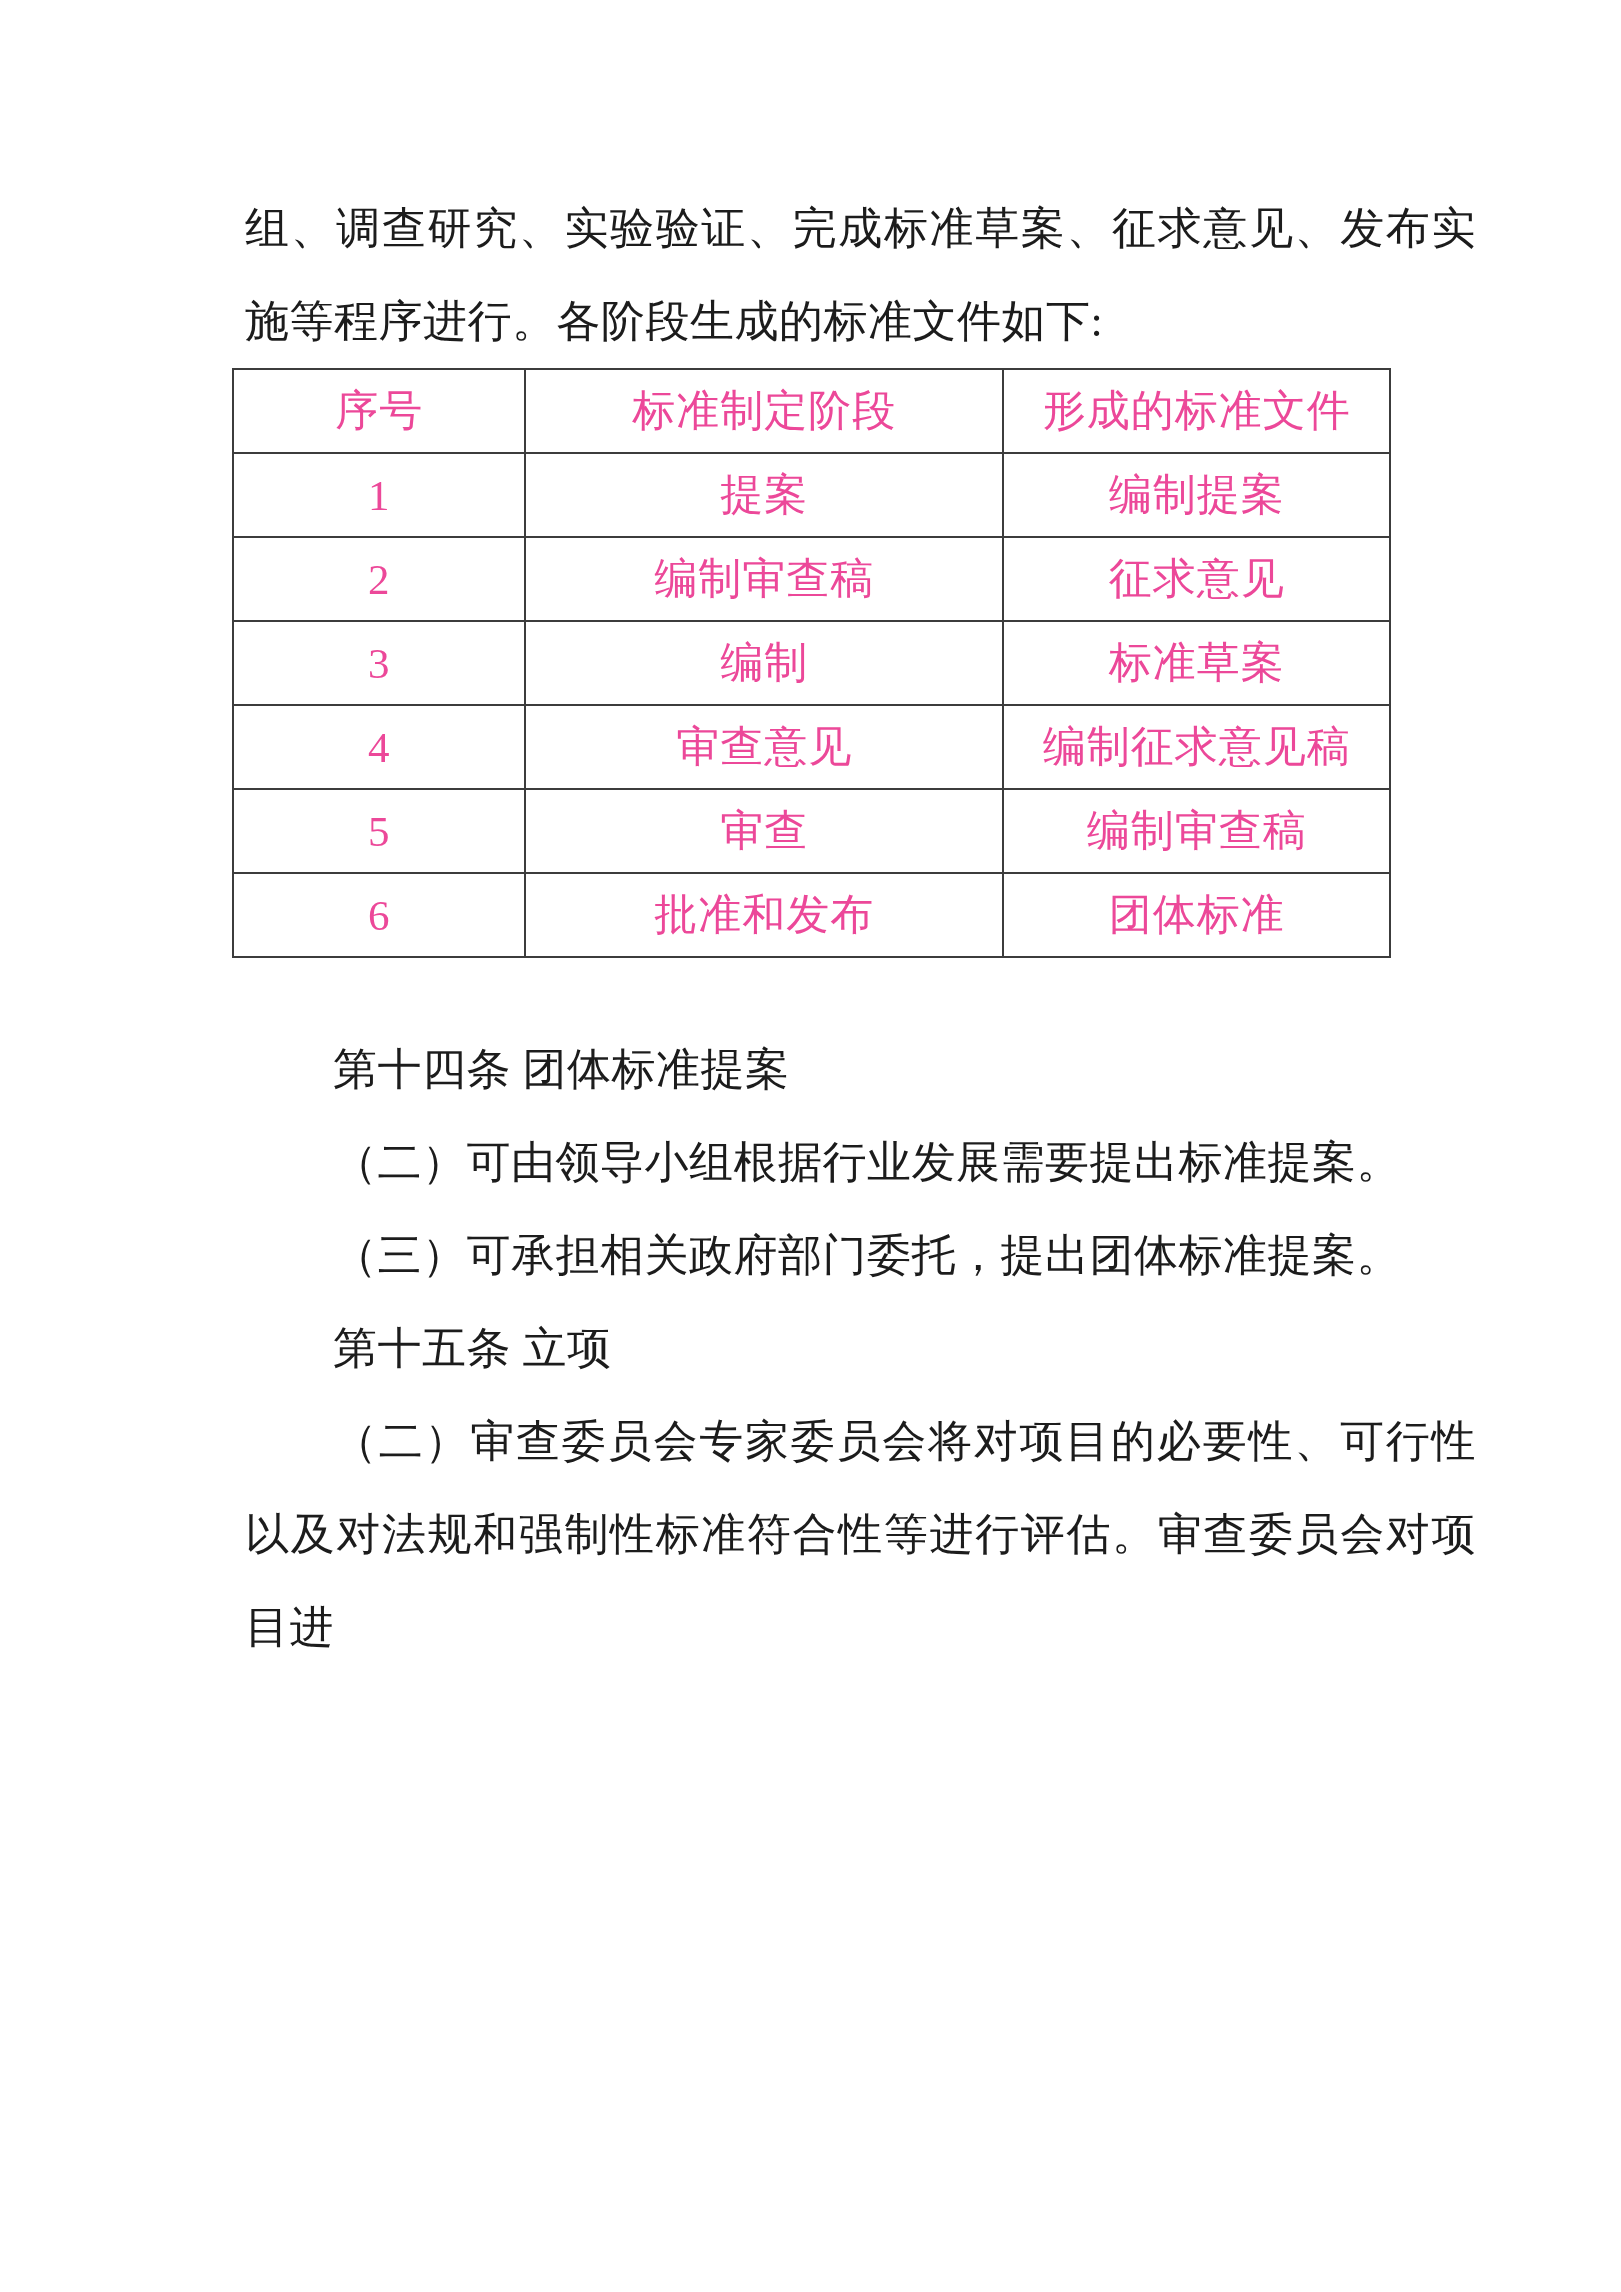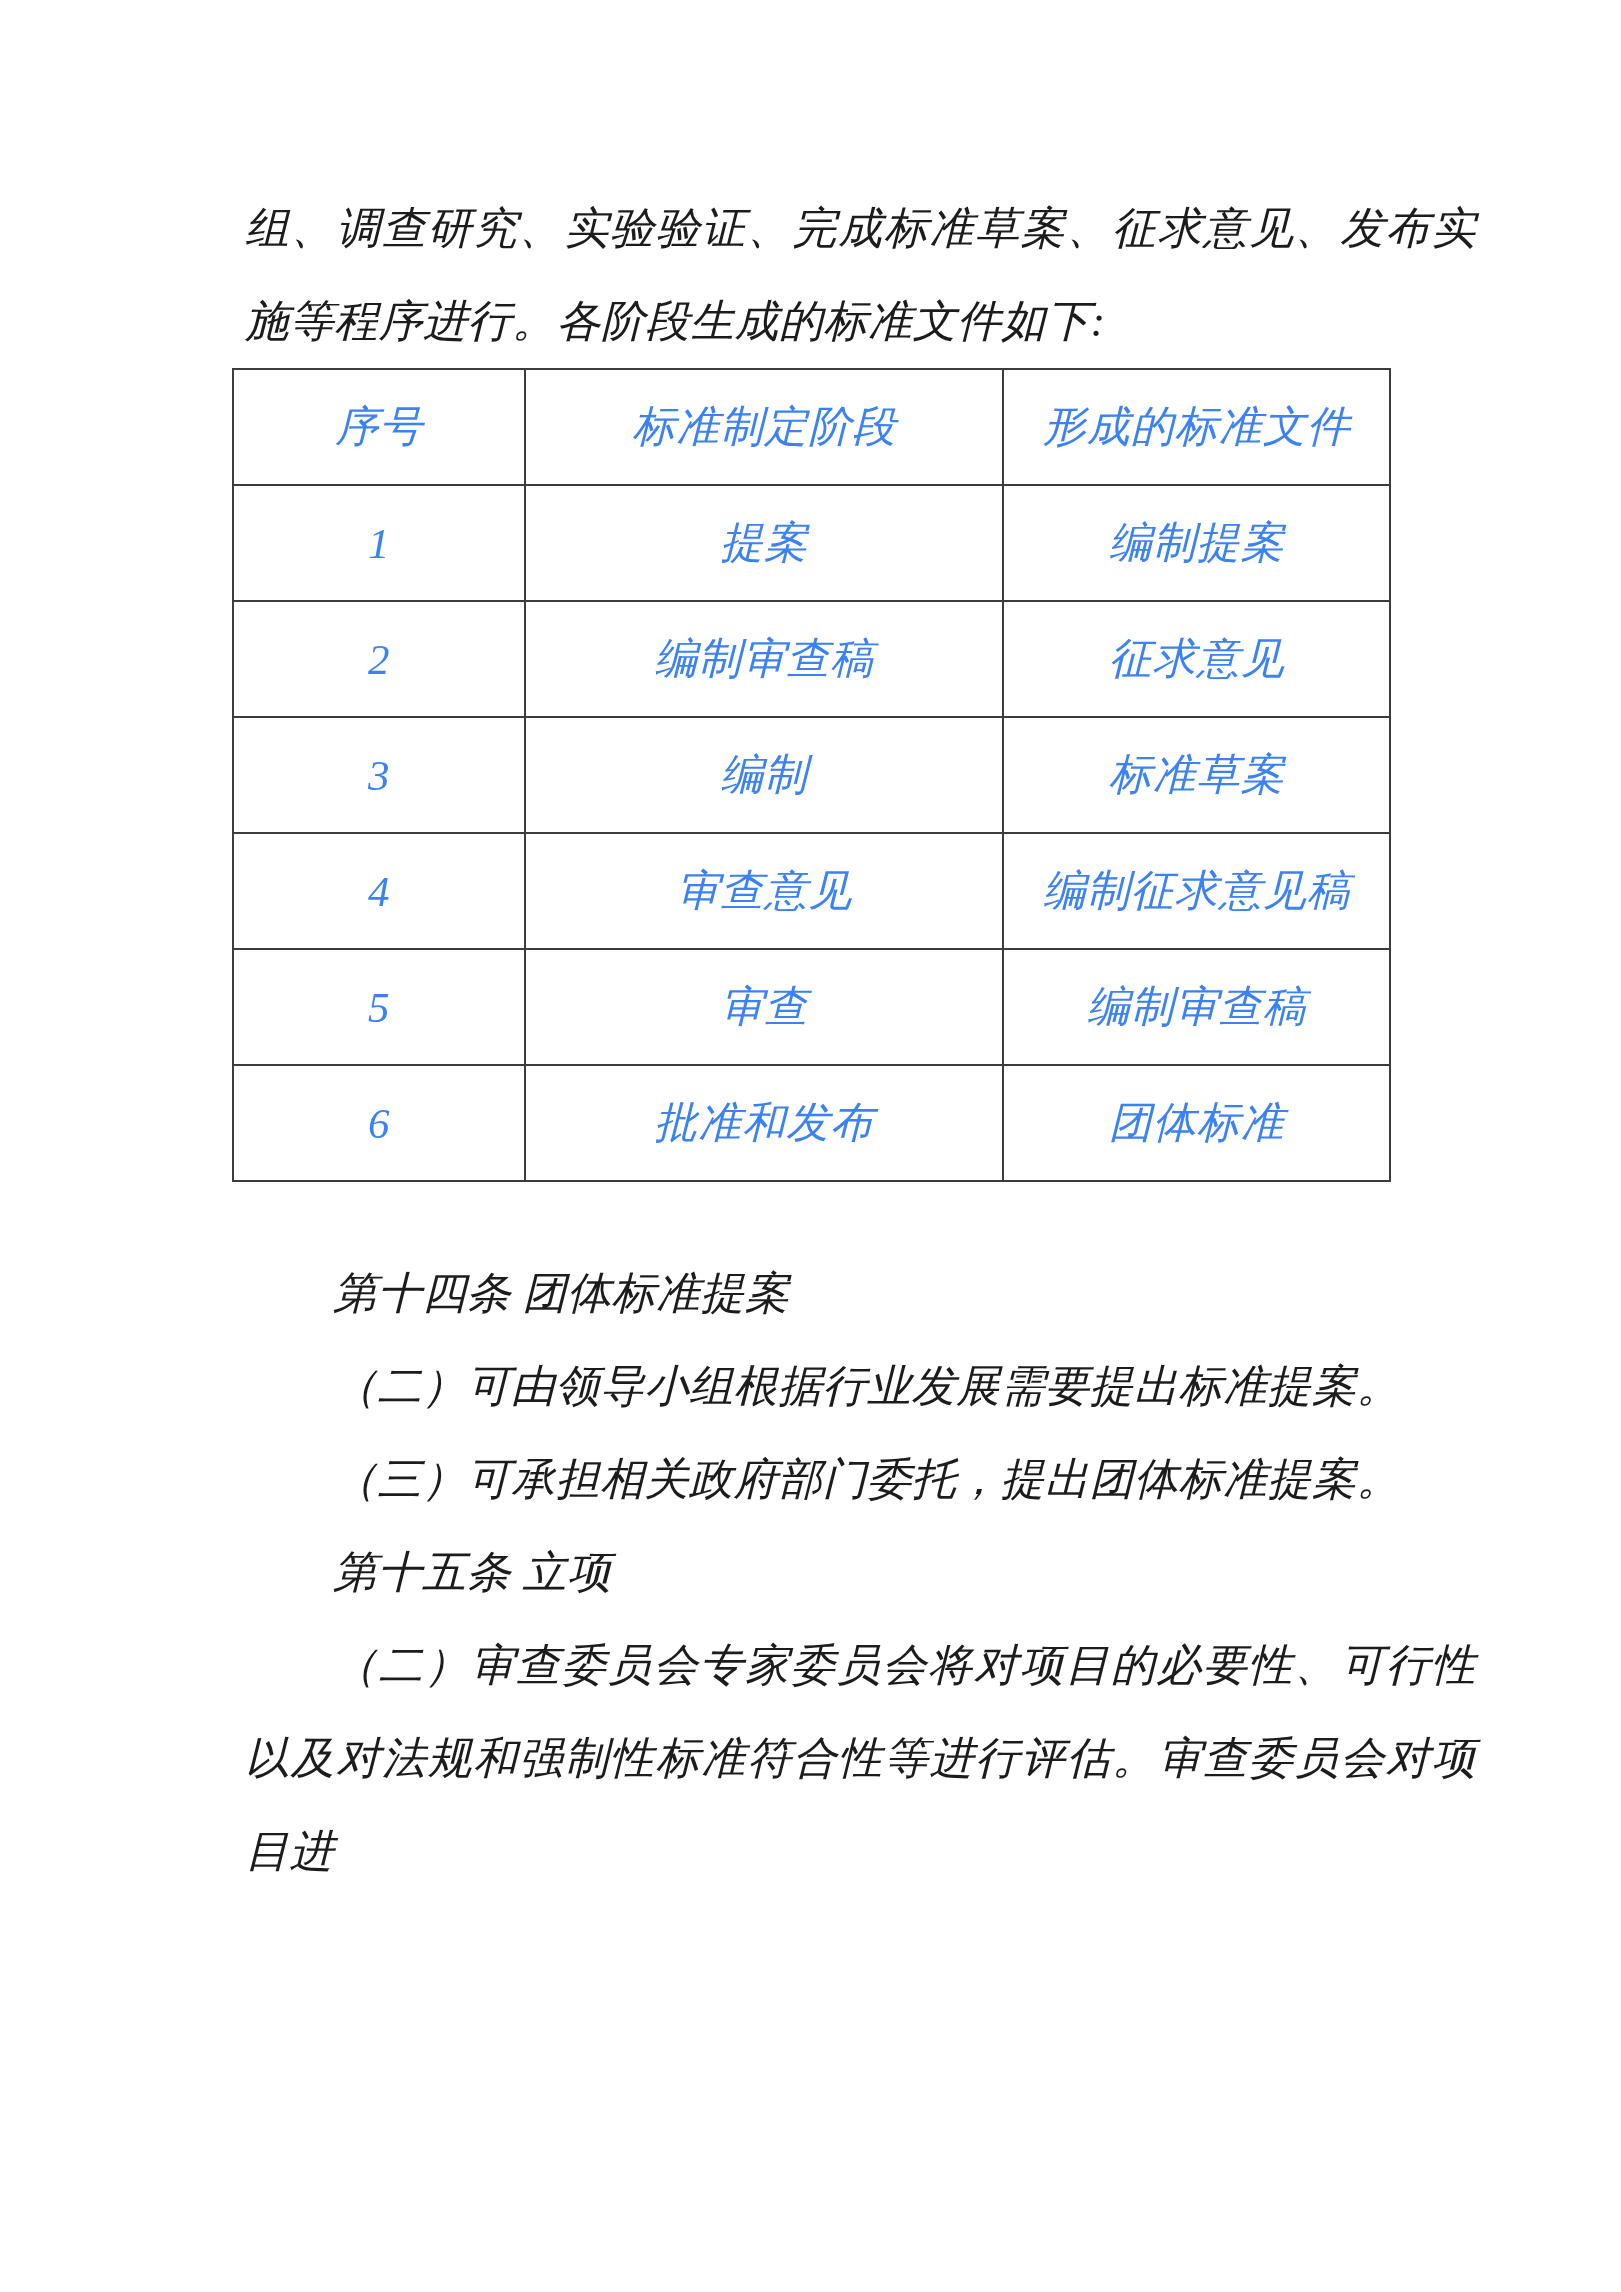--- a/index.html
+++ b/index.html
@@ -13,21 +13,20 @@
     overflow: hidden;
     color: #1c1c1c;
     font-family: "Liberation Serif", "DejaVu Serif", serif;
   }
   .page {
     box-sizing: border-box;
     width: 1621px;
     height: 2293px;
     padding: 182px 145px 0 245px;
     background: #ffffff;
-    font-style: italic;
   }
   .para {
     margin: 0;
     font-size: 44px;
     line-height: 93px;
     text-align: justify;
     letter-spacing: 0.5px;
     line-break: strict;
   }
   .indent {
@@ -39,26 +38,26 @@
   table.doc-table {
     border-collapse: collapse;
     table-layout: fixed;
     width: 1158px;
     margin-left: -12.7px;
     margin-top: 0;
   }
   table.doc-table td {
     border: 2.9px solid #3c3c3c;
     height: 82px;
-    padding: 16px;
+    padding: 0;
     text-align: center;
     vertical-align: middle;
     font-size: 43px;
     letter-spacing: 1px;
-    color: #3b82f6;
+    color: #ec4899;
   }
   col.col-num   { width: 292px; }
   col.col-stage { width: 478px; }
   col.col-file  { width: 387px; }
 </style>
 </head>
 <body>
 
 <div class="page">
 

